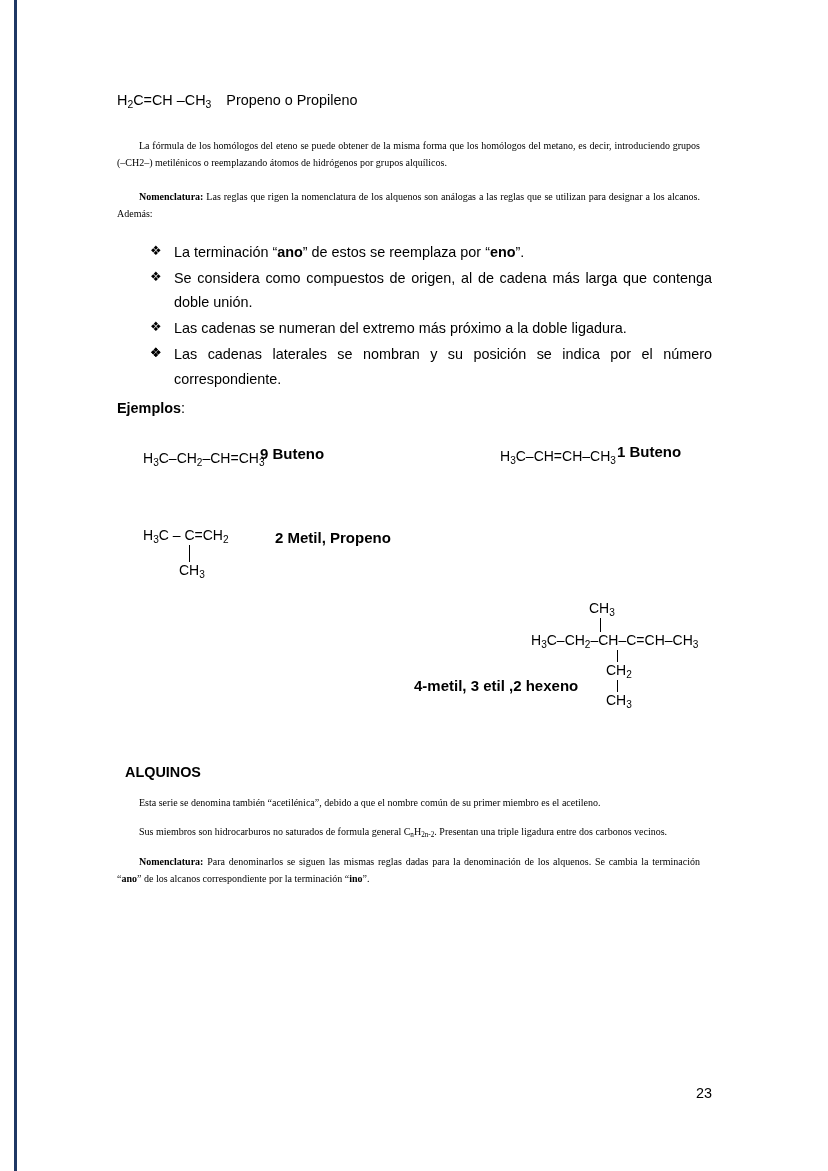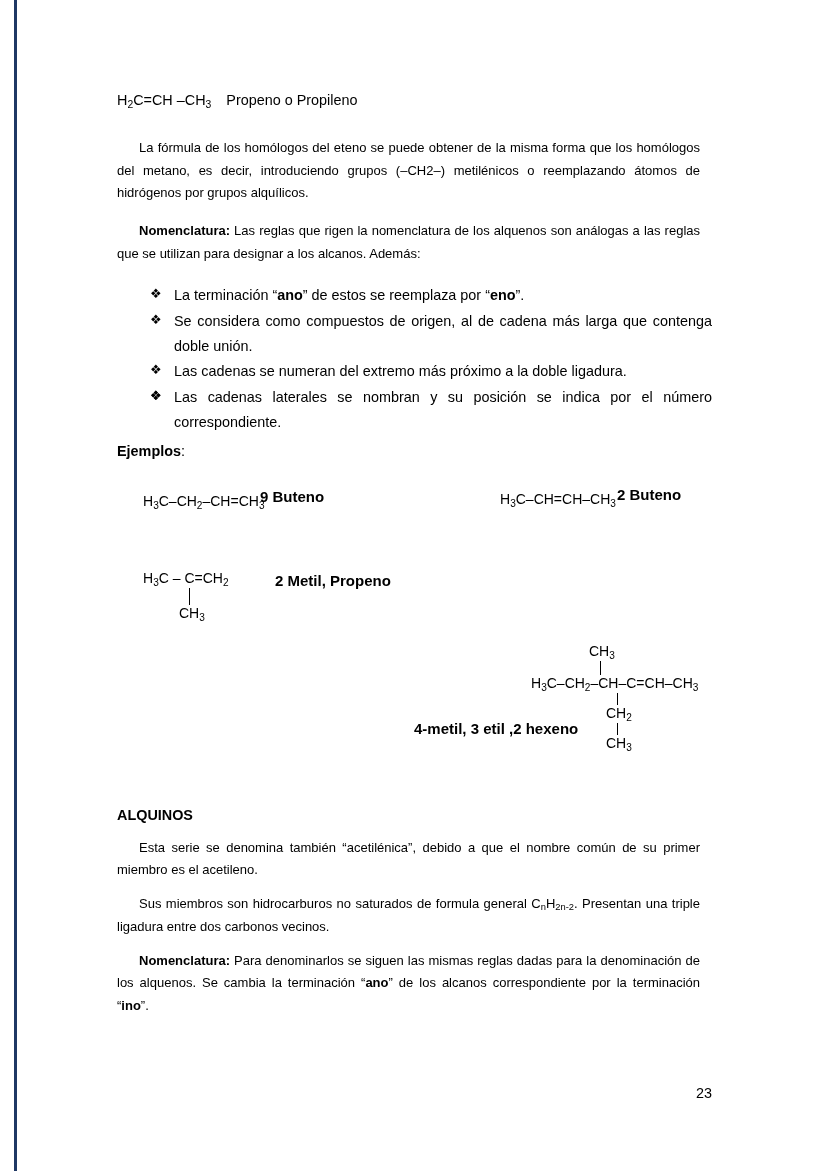--- a/index.html
+++ b/index.html
@@ -30,24 +30,25 @@
     height: 1171px;
     background: #1f3864;
   }
   .content {
     position: absolute;
     left: 117px;
     top: 0;
     width: 595px;
   }
   .para {
-    font-size: 13px;
+    font-size: 10px;
     line-height: 1.72;
     text-align: justify;
     margin: 0 12px 12px 0;
+    font-family: Liberation Serif, serif;
   }
   .indent {
     text-indent: 22px;
   }
   .formula-line {
     font-size: 14.4px;
     line-height: 1.7;
     margin: 0 0 14px 0;
   }
   sub {
@@ -97,21 +98,21 @@
     white-space: nowrap;
   }
   .vbar {
     position: absolute;
     width: 1px;
     background: #000;
   }
   .section-title {
     font-size: 14.4px;
     font-weight: bold;
-    margin: 0 0 14px 0;
+    margin: 0 0 14px 8px;
   }
   .page-num {
     position: absolute;
     right: 116px;
     top: 1085px;
     font-size: 14.4px;
   }
 </style>
 </head>
 <body>
@@ -167,21 +168,21 @@
     <div class="ejemplos">
       <span class="bold">Ejemplos</span><span>:</span>
     </div>
 
     <div class="struct-area">
 
       <div class="chem" style="left:26px; top:28px;">H<sub>3</sub>C–CH<sub>2</sub>–CH=CH<sub>3</sub></div>
       <div class="chem-name" style="left:143px; top:23px;">9 Buteno</div>
 
       <div class="chem" style="left:383px; top:26px;">H<sub>3</sub>C–CH=CH–CH<sub>3</sub></div>
-      <div class="chem-name" style="left:500px; top:21px;">2 Buteno</div>
+      <div class="chem-name" style="left:500px; top:21px;">1 Buteno</div>
 
       <div class="chem" style="left:26px; top:105px;">H<sub>3</sub>C – C=CH<sub>2</sub></div>
       <div class="vbar" style="left:72px; top:123px; height:17px;"></div>
       <div class="chem" style="left:62px; top:140px;">CH<sub>3</sub></div>
       <div class="chem-name" style="left:158px; top:107px;">2 Metil, Propeno</div>
 
       <div class="chem" style="left:472px; top:178px;">CH<sub>3</sub></div>
       <div class="vbar" style="left:483px; top:196px; height:14px;"></div>
       <div class="chem" style="left:414px; top:210px;text-align:right;">H<sub>3</sub>C–CH<sub>2</sub>–CH–C=CH–CH<sub>3</sub></div>
       <div class="vbar" style="left:500px; top:228px; height:12px;"></div>

